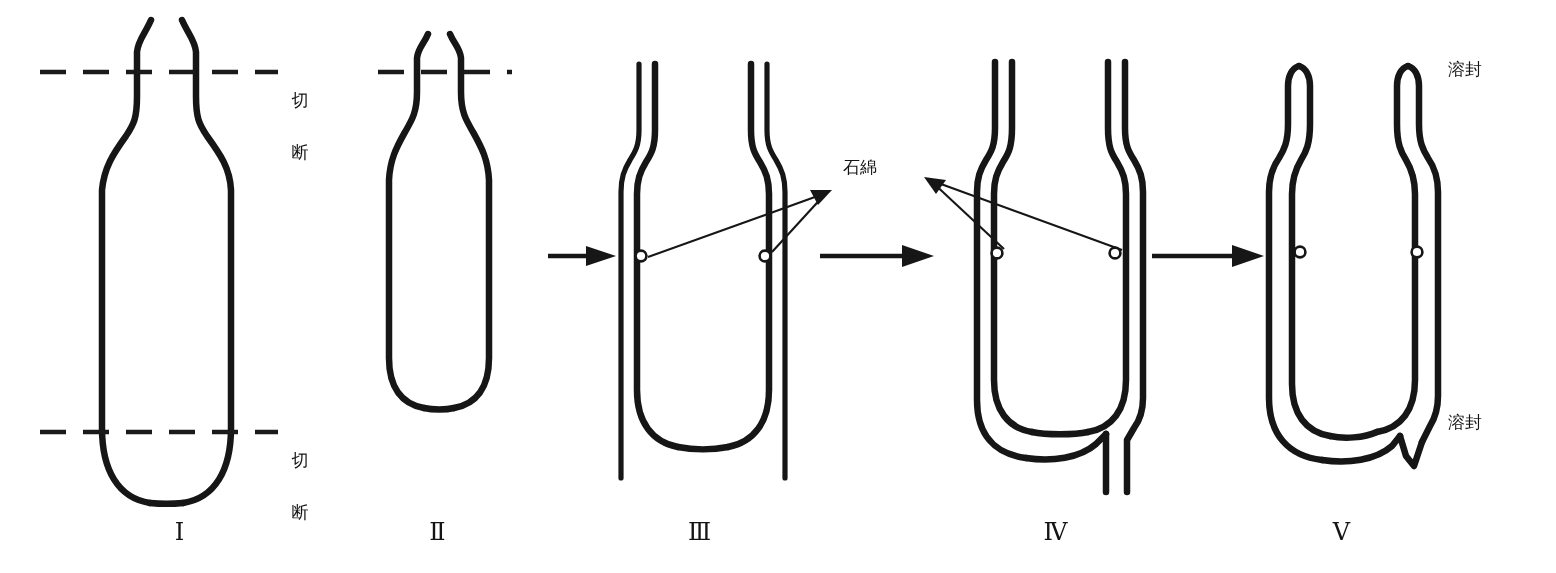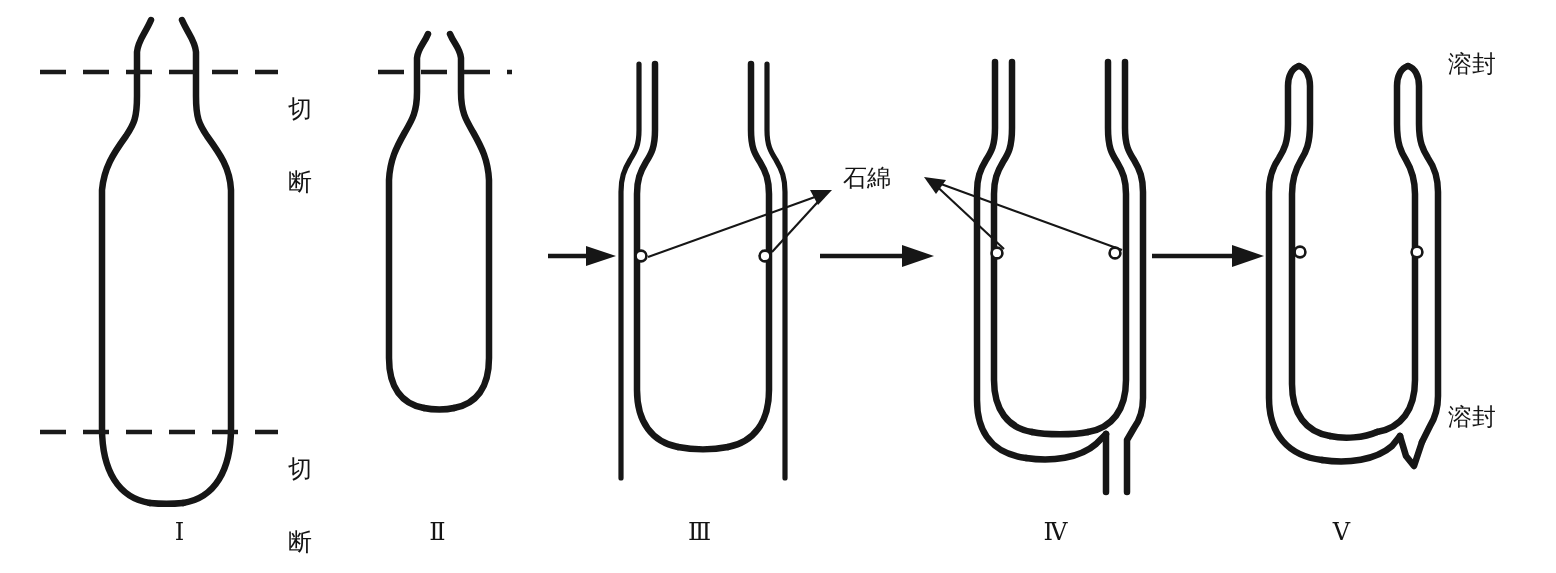--- a/index.html
+++ b/index.html
@@ -66,26 +66,27 @@
   }
   .marker-circle {
     fill: #ffffff;
     stroke: #161616;
     stroke-width: 2.6;
   }
   
   .cjk-label {
     position: absolute;
     font-family: "DejaVu Sans", "Liberation Sans", sans-serif;
-    font-size: 24px;
+    font-size: 17px;
     color: #141414;
     line-height: 1.02;
     letter-spacing: 0px;
     white-space: pre;
     font-weight: 500;
+    margin-top: 9px;
   }
   .cjk-vertical {
     width: 24px;
     text-align: center;
   }
   .cjk-vertical span {
     display: block;
   }
   .cjk-horizontal {
     white-space: nowrap;
@@ -340,21 +341,21 @@
   <div class="cjk-label cjk-vertical" style="left:288px; top:48px;">
     <span>切</span>
     <span>断</span>
   </div>
 
   <div class="cjk-label cjk-vertical" style="left:288px; top:408px;">
     <span>切</span>
     <span>断</span>
   </div>
 
-  <div class="cjk-label cjk-horizontal" style="left:843px; top:166px;">石綿</div>
+  <div class="cjk-label cjk-horizontal" style="left:843px; top:150px;">石綿</div>
 
   <div class="cjk-label cjk-horizontal" style="left:1448px; top:52px;">溶封</div>
 
   <div class="cjk-label cjk-horizontal" style="left:1448px; top:405px;">溶封</div>
 
   <div class="stage-numeral" style="left:150px; top:518px;">Ⅰ</div>
   <div class="stage-numeral" style="left:408px; top:518px;">Ⅱ</div>
   <div class="stage-numeral" style="left:670px; top:518px;">Ⅲ</div>
   <div class="stage-numeral" style="left:1026px; top:518px;">Ⅳ</div>
   <div class="stage-numeral" style="left:1312px; top:518px;">Ⅴ</div>

